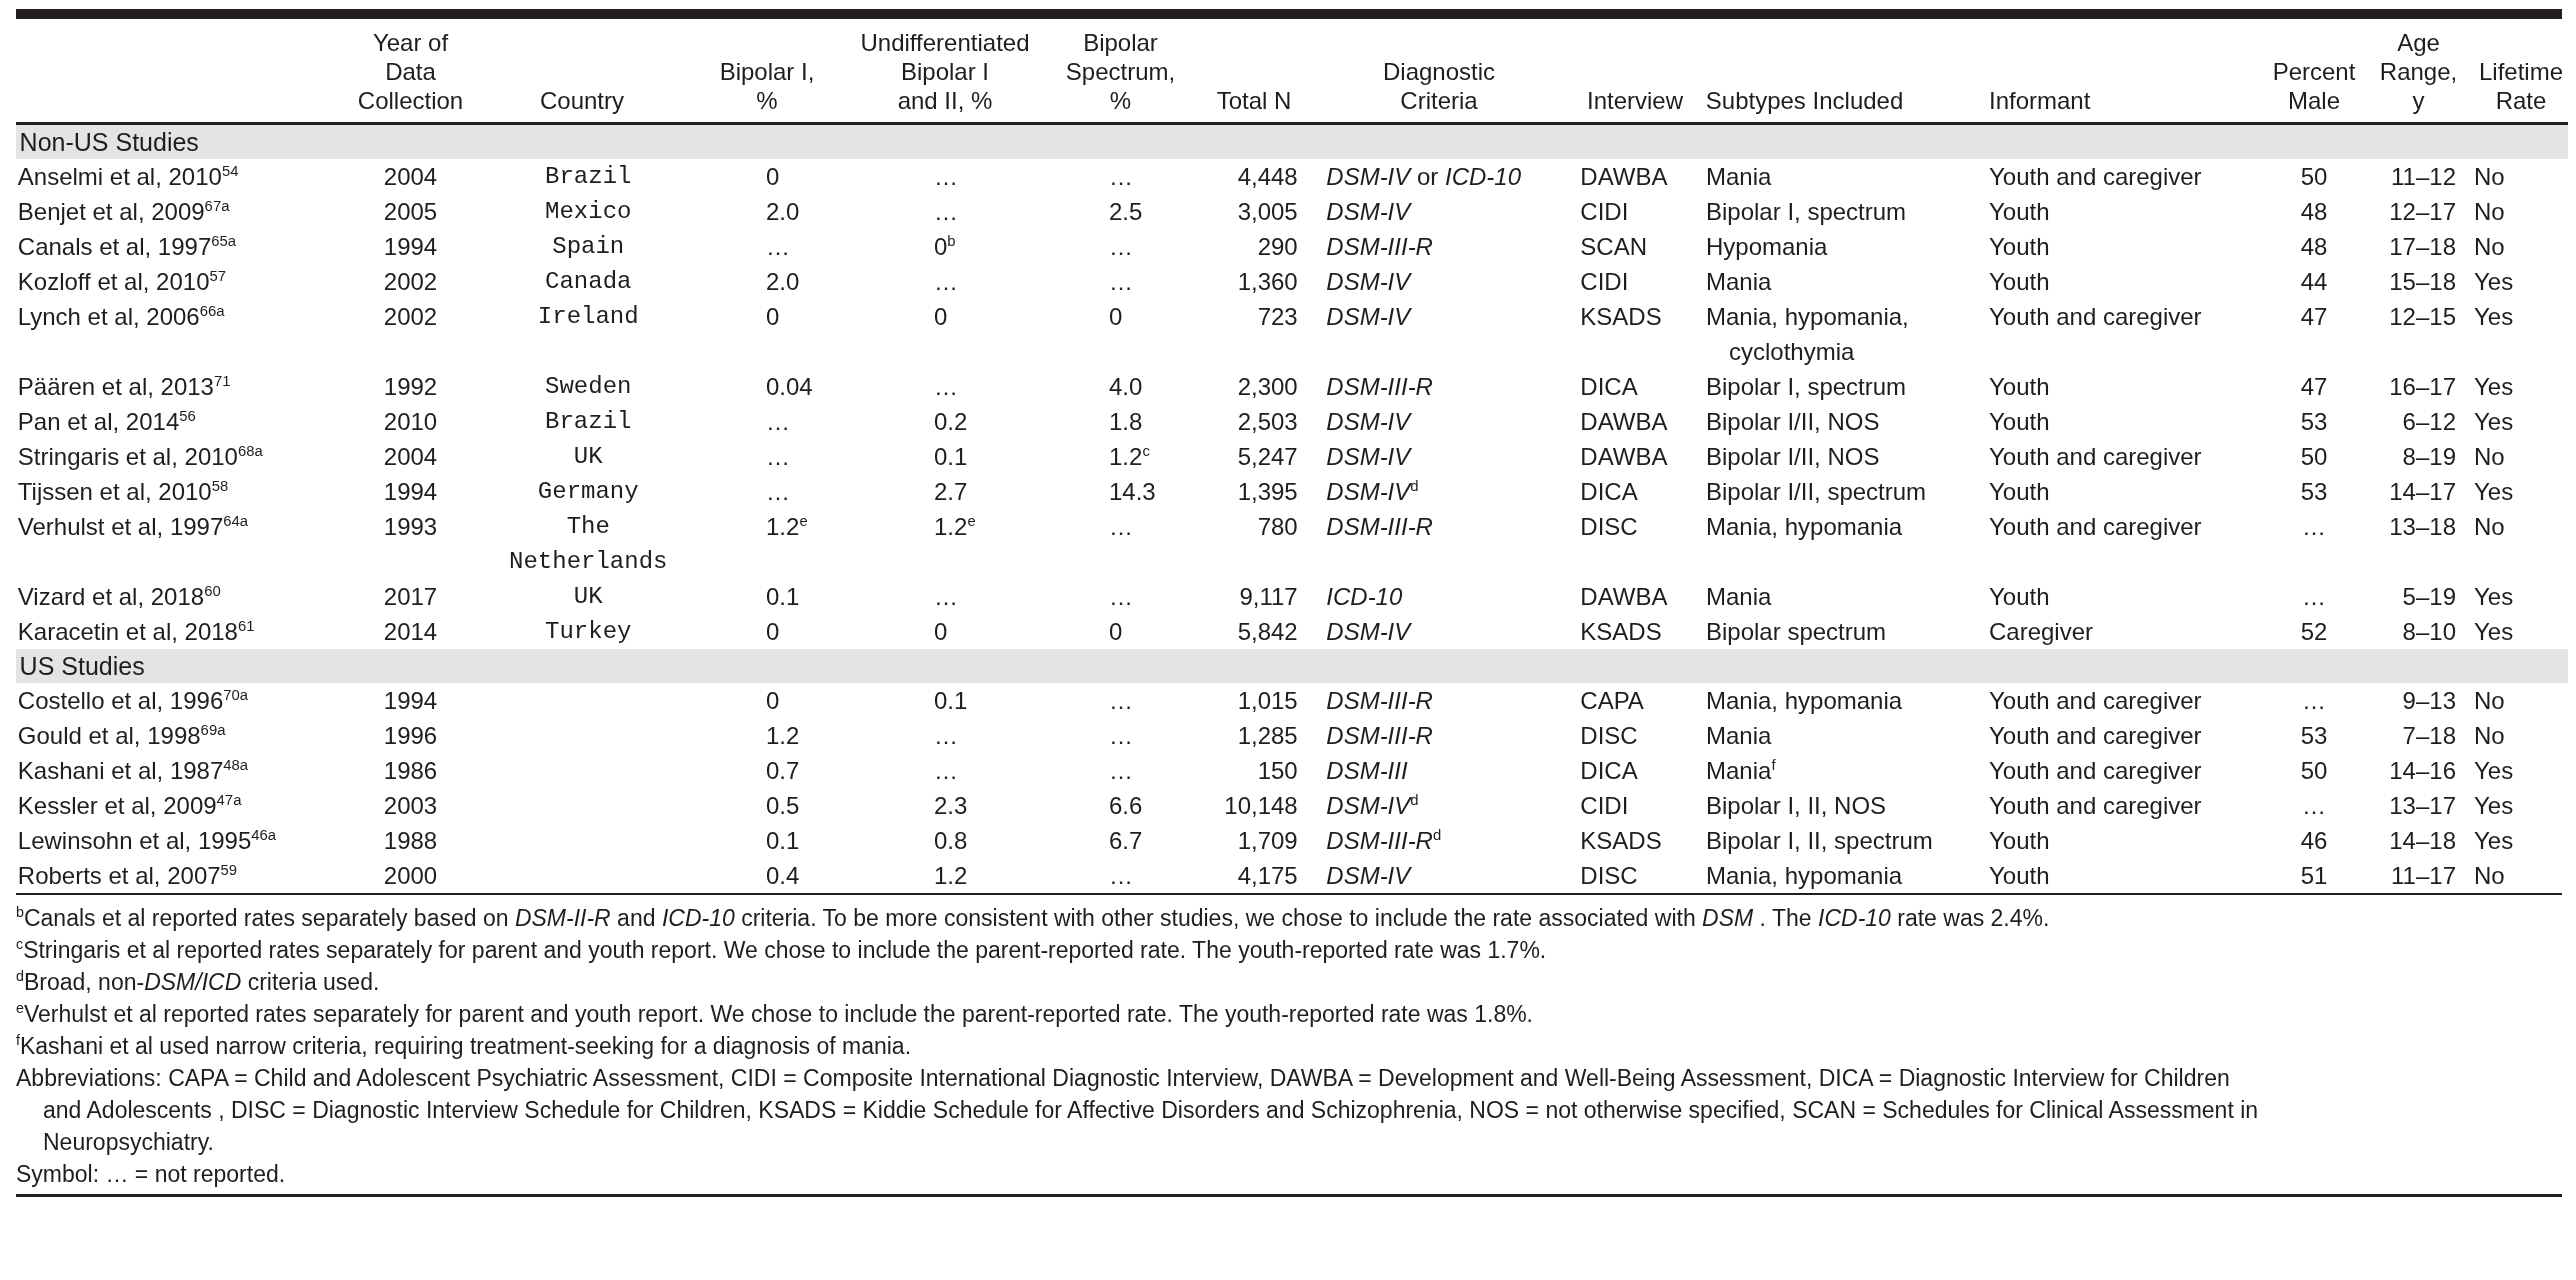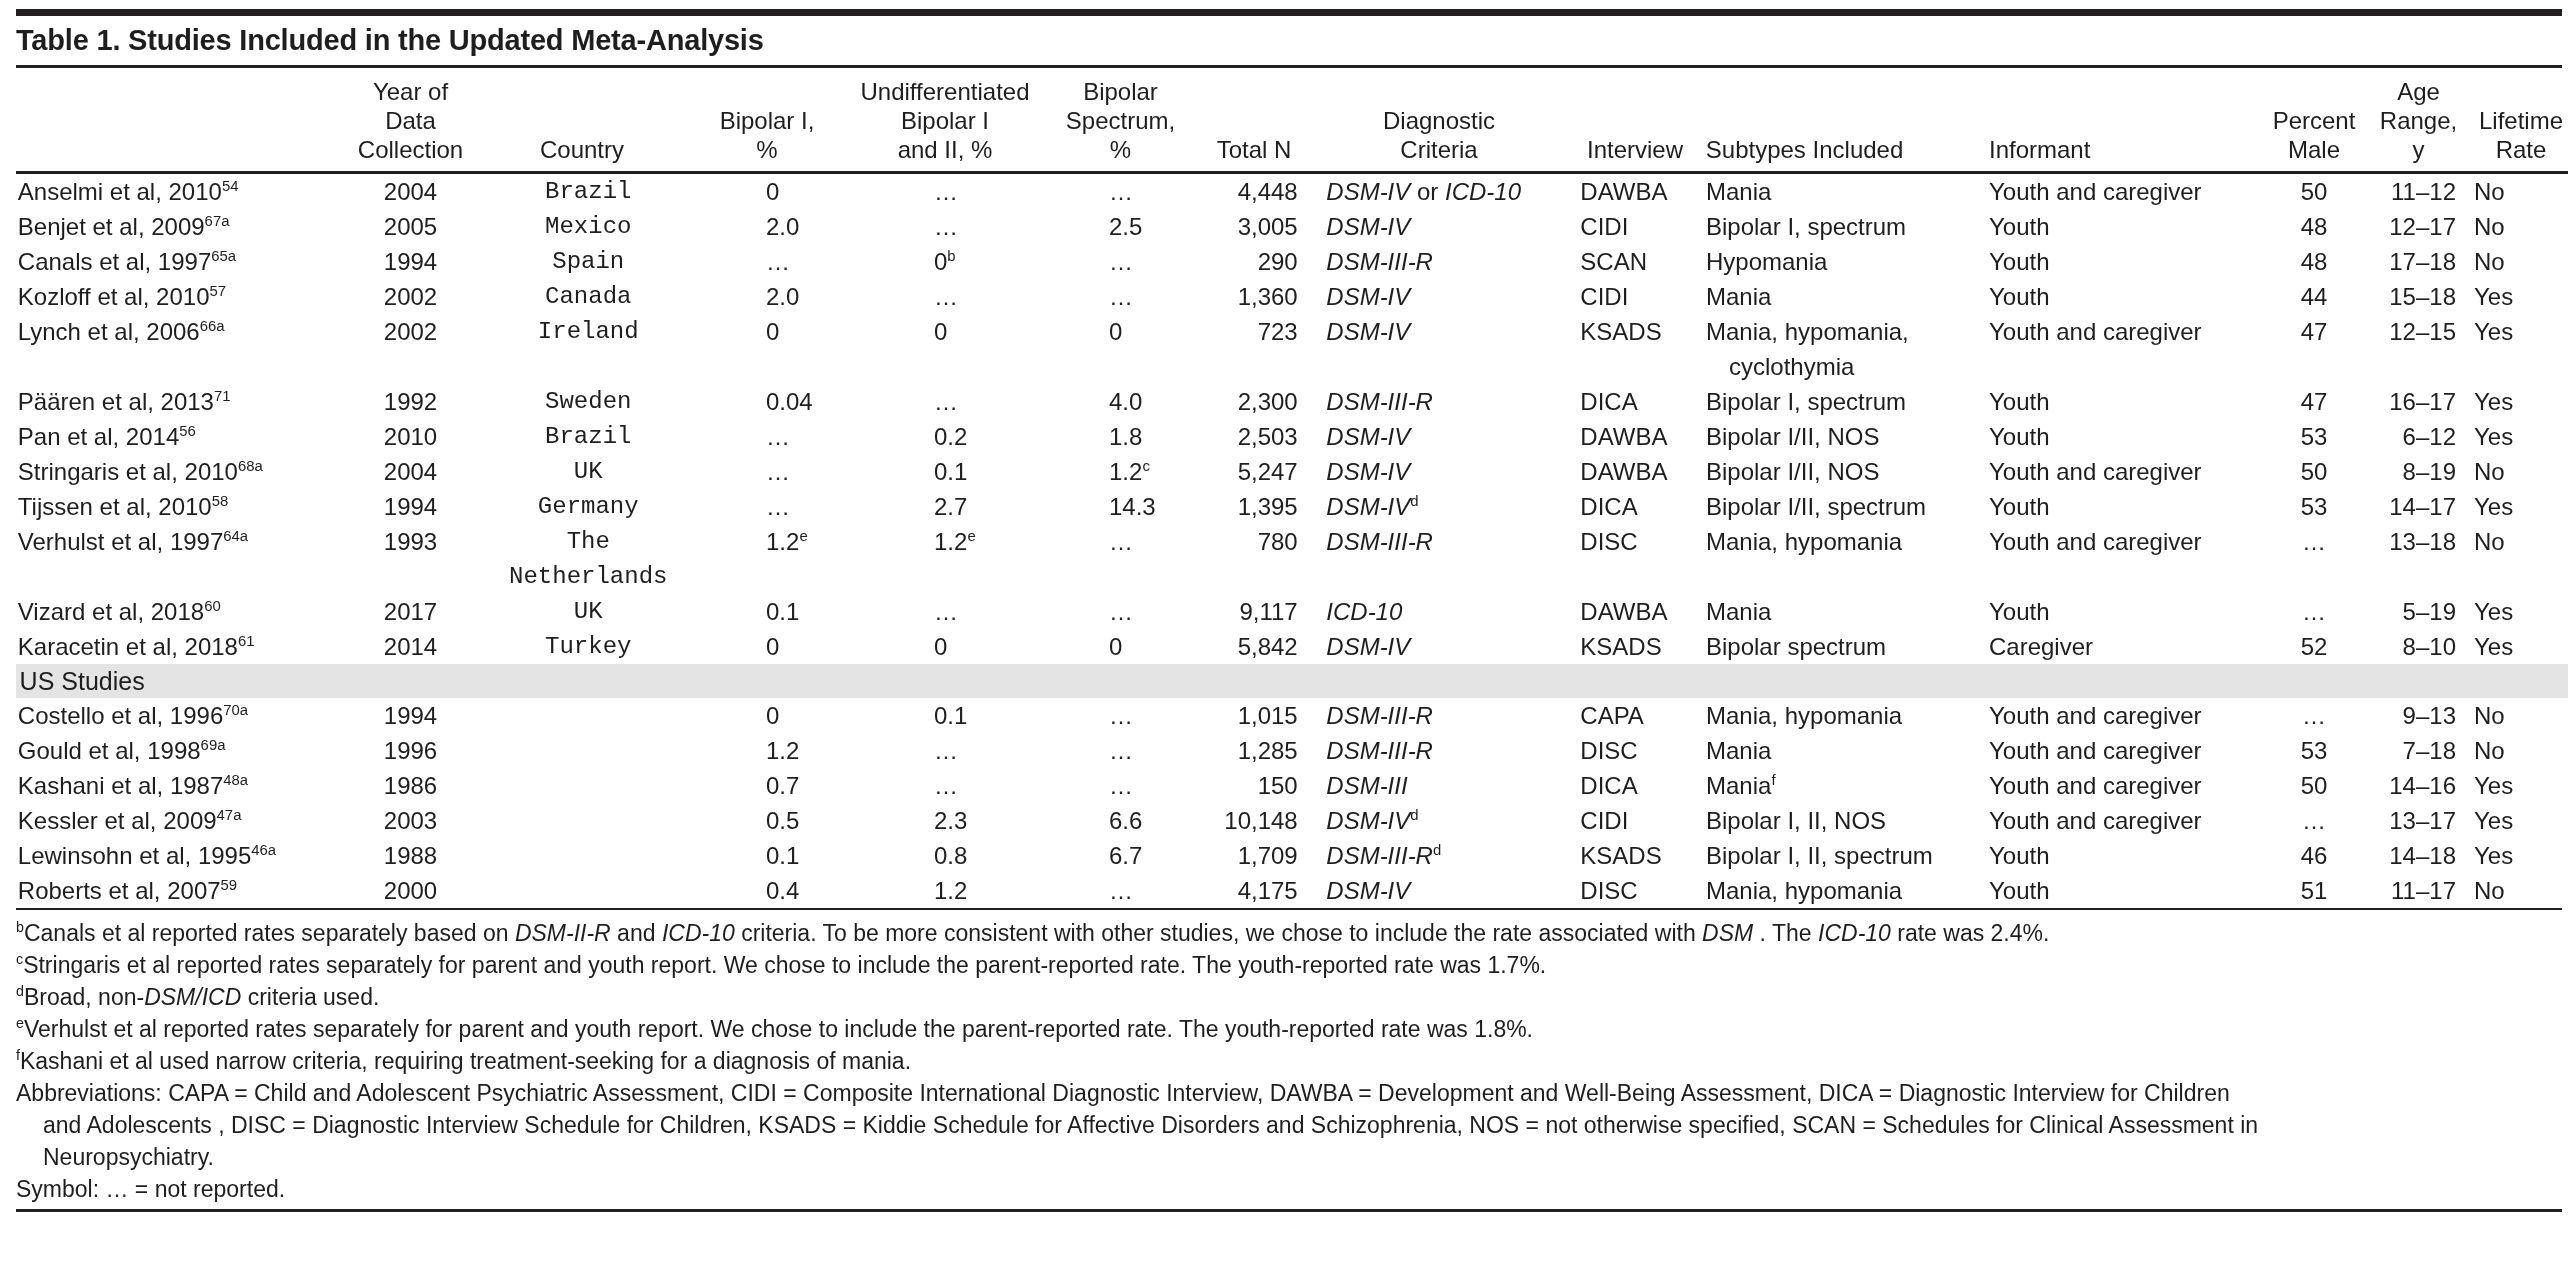--- a/index.html
+++ b/index.html
@@ -57,21 +57,20 @@
   th.col10 { text-align: left; padding-left: 9px; }
 
   .footnotes { padding-top: 7.1px; font-size: 23px; line-height: 32px; }
   .footnotes .indent { padding-left: 27px; }
 </style>
 </head>
 <body>
 
 <div class="page">
   <div class="topbar"></div>
-  <div class="title">Table 1. Studies Included in the Updated Meta-Analysis</div>
   <div class="rule thin"></div>
 
   <table>
     <colgroup>
       <col class="c0">
         <col class="c1">
         <col class="c2">
         <col class="c3">
         <col class="c4">
       <col class="c5">
@@ -137,20 +136,23 @@
             <div>y</div>
           </th>
           <th class="col13">
             <div>Lifetime</div>
             <div>Rate</div>
           </th>
         </tr>
     </thead>
     <tbody>
         <tr>
+          <td colspan="14" class="band">Non-US Studies</td>
+        </tr>
+        <tr>
           <td class="col0"><span>Anselmi et al, 2010</span><sup>54</sup></td>
           <td class="col1">2004</td>
           <td class="col2">Brazil</td>
           <td class="col3">0</td>
           <td class="col4">…</td>
           <td class="col5">…</td>
           <td class="col6">4,448</td>
           <td class="col7"><i>DSM-IV</i><span> or </span><i>ICD-10</i></td>
           <td class="col8">DAWBA</td>
           <td class="col9">Mania</td>

